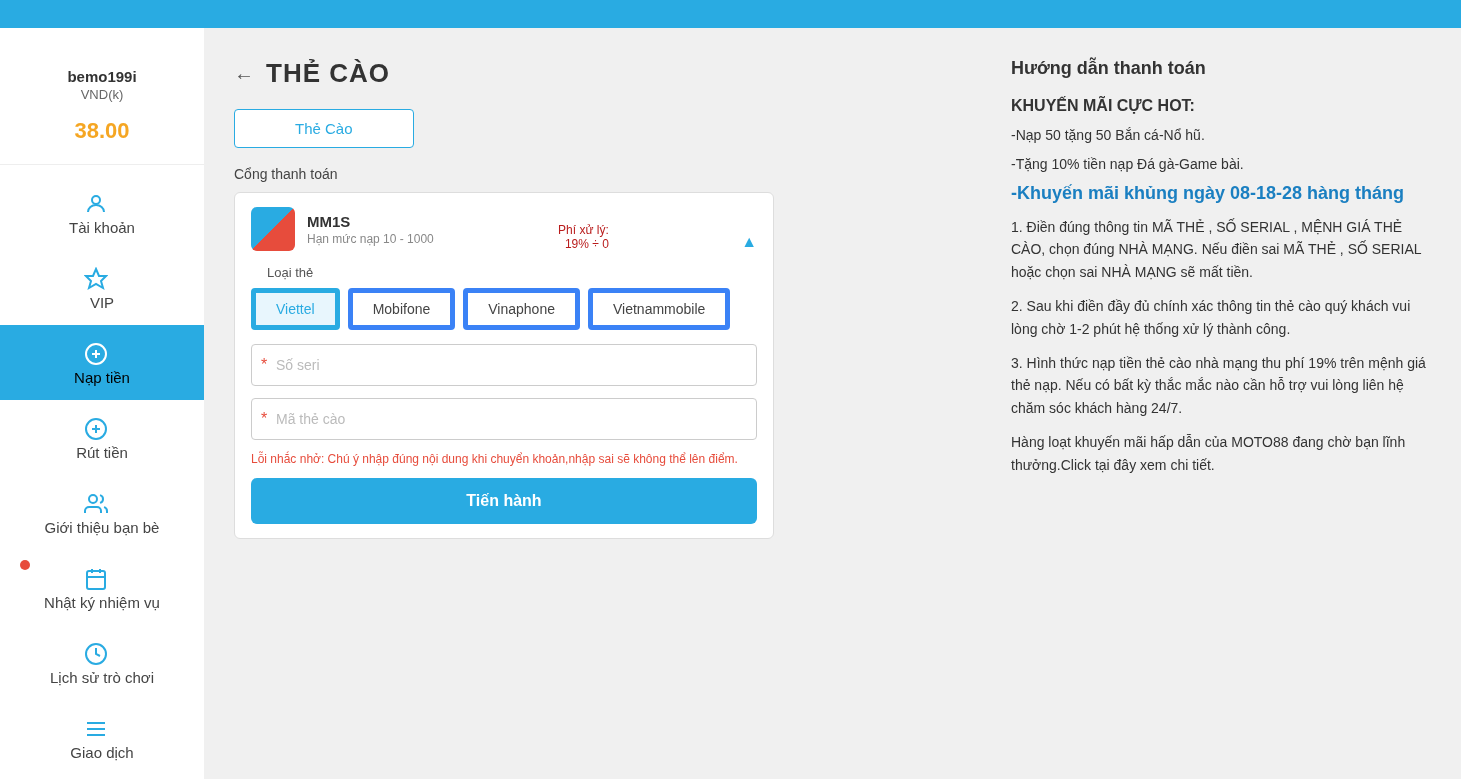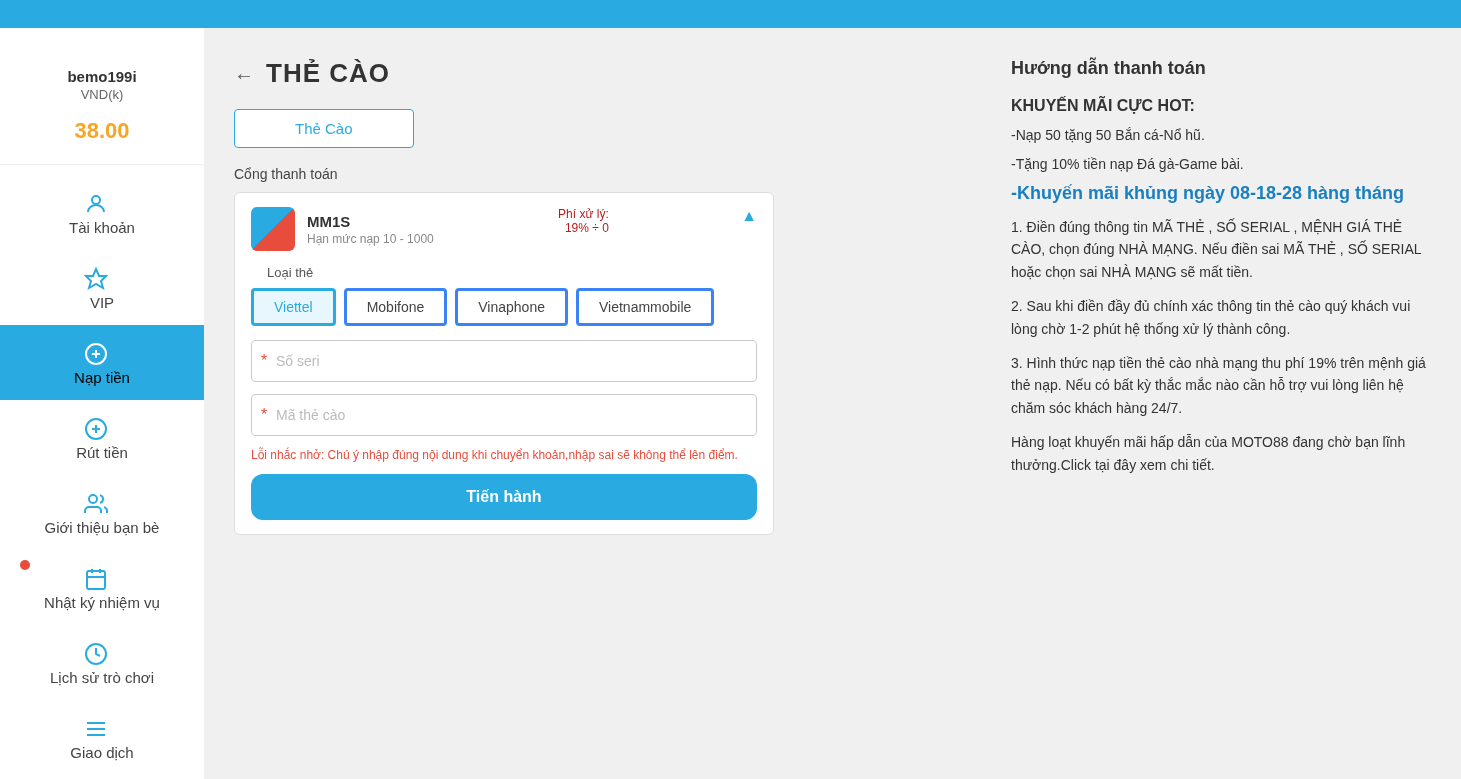--- a/index.html
+++ b/index.html
@@ -155,21 +155,21 @@
     .payment-card {
       background: #fff;
       border: 1px solid #ddd;
       border-radius: 6px;
       padding: 14px 16px;
       max-width: 540px;
     }
 
     .payment-method-row {
       display: flex;
-      align-items: flex-start;
+      align-items: flex-end;
       justify-content: space-between;
     }
 
     .method-info {
       display: flex;
       align-items: center;
     }
 
     .method-logo {
       width: 44px;
@@ -221,21 +221,21 @@
 
     .card-types-row {
       display: flex;
       flex-wrap: wrap;
       gap: 8px;
       margin-bottom: 14px;
     }
 
     .card-type-btn {
       padding: 8px 20px;
-      border: 3px solid #3b82f6;
+      border: 5px solid #3b82f6;
       background: #fff;
       border-radius: 4px;
       font-size: 14px;
       cursor: pointer;
       color: #444;
     }
 
     .card-type-btn.active {
       border-color: #29abe2;
       color: #29abe2;
@@ -274,21 +274,21 @@
       font-size: 12px;
       margin-bottom: 12px;
     }
 
     .submit-btn {
       width: 100%;
       padding: 14px;
       background: #29abe2;
       color: #fff;
       border: none;
-      border-radius: 12px;
+      border-radius: 6px;
       font-size: 16px;
       cursor: pointer;
       font-weight: bold;
     }
 
     
     .right-panel {
       width: 460px;
       flex-shrink: 0;
       padding: 30px 30px 20px 10px;

